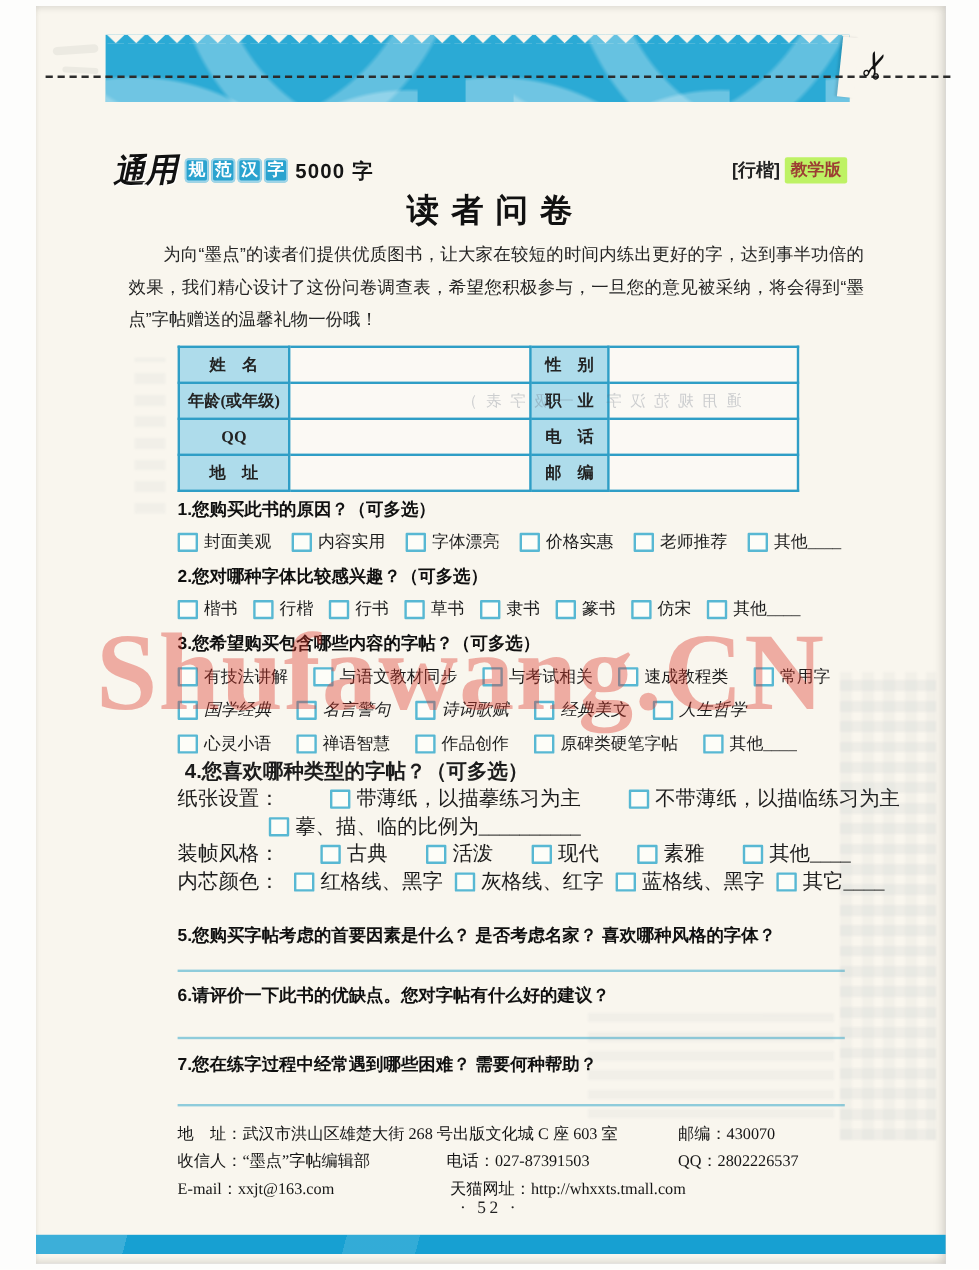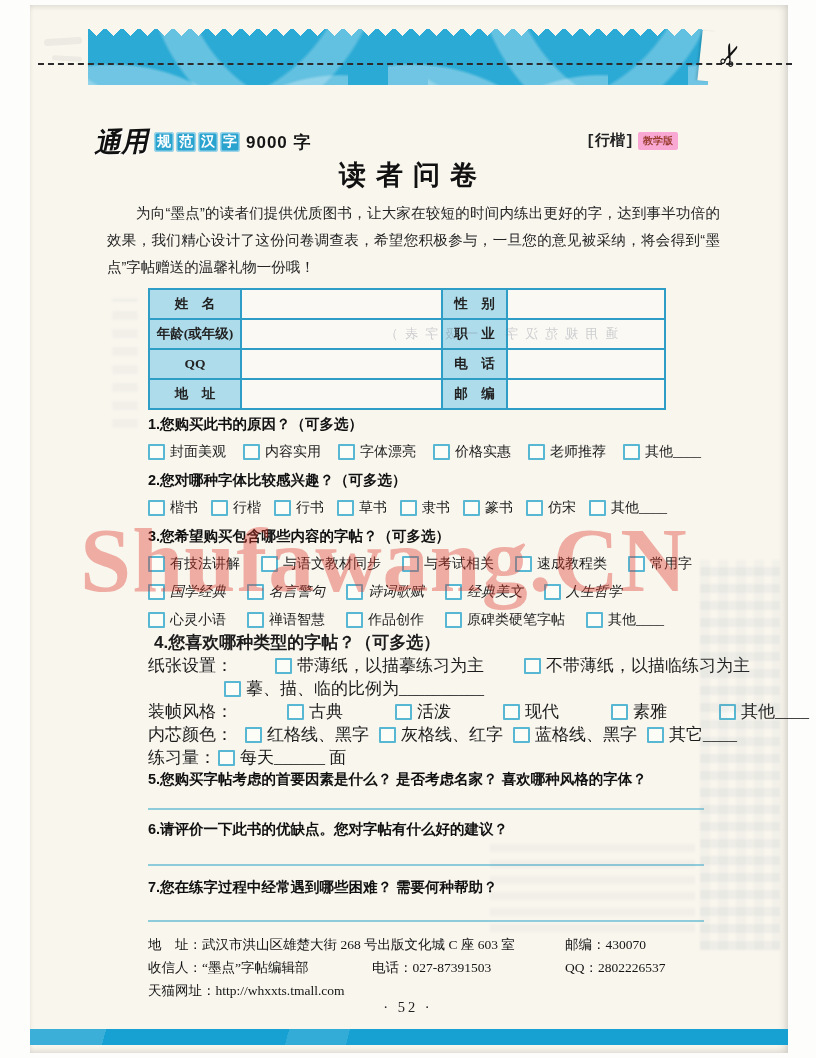--- a/index.html
+++ b/index.html
@@ -27,23 +27,23 @@
   .cutline{position:absolute;left:38px;top:63px;width:754px;border-top:2px dashed #2c2c2c;}
   .scissors{position:absolute;left:718px;top:40px;font-size:30px;color:#111;transform:rotate(-70deg);line-height:1;}
   
   .logo{position:absolute;left:94px;top:124px;display:flex;align-items:center;gap:6px;}
   .logo-script{font-family:"Liberation Serif",serif;font-style:italic;font-weight:bold;font-size:27px;
                color:#111;transform:rotate(-2deg);text-shadow:1px 1px 0 rgba(255,255,255,.8);}
   .tiles{display:flex;gap:2px;}
   .tile{display:inline-flex;align-items:center;justify-content:center;width:20px;height:20px;border-radius:3px;
         background:#2aa3cf;color:#fff;font-weight:bold;font-size:14px;box-shadow:inset 0 0 0 1.5px rgba(255,255,255,.55);}
   .logo-suffix{font-weight:bold;font-size:17px;color:#151515;letter-spacing:1px;}
-  .edition{position:absolute;left:586px;top:131px;display:flex;align-items:center;gap:4px;font-family:Liberation Mono, monospace;}
+  .edition{position:absolute;left:610px;top:131px;display:flex;align-items:center;gap:4px;}
   .ed-bracket{font-weight:bold;font-size:15px;color:#222;}
-  .ed-tag{background:#f9a8d4;color:#9c3f33;font-weight:bold;font-size:10px;padding:2px 5px;border-radius:2px;}
+  .ed-tag{background:#bef264;color:#9c3f33;font-weight:bold;font-size:14px;padding:2px 5px;border-radius:2px;}
   
   .title{position:absolute;left:0;top:139px;width:816px;text-align:center;font-size:27px;font-weight:bold;
          letter-spacing:10px;text-indent:10px;color:#111;}
   .intro{position:absolute;left:107px;top:200px;width:613px;font-size:14.5px;line-height:1.86;
          text-align:justify;text-indent:2em;color:#242424;margin:0;}
   
   .form-table{position:absolute;left:148px;top:288px;width:518px;border-collapse:collapse;}
   .form-table td{border:2px solid #2f9ec6;height:26px;font-size:13.5px;}
   .ft-lbl{background:#aedceb;text-align:center;font-weight:bold;color:#222;
           font-family:"Liberation Serif",serif;}
@@ -108,21 +108,21 @@
   <div class="scissors">✂</div>
 
   <div class="logo">
     <span class="logo-script">通用</span>
     <span class="tiles" id="logo-tiles">
         <span class="tile">规</span>
         <span class="tile">范</span>
         <span class="tile">汉</span>
         <span class="tile">字</span>
       </span>
-    <span class="logo-suffix">9000 字</span>
+    <span class="logo-suffix">5000 字</span>
   </div>
   <div class="edition">
     <span class="ed-bracket">[行楷]</span>
     <span class="ed-tag">教学版</span>
   </div>
 
   <h1 class="title">读者问卷</h1>
   <p class="intro">为向“墨点”的读者们提供优质图书，让大家在较短的时间内练出更好的字，达到事半功倍的效果，我们精心设计了这份问卷调查表，希望您积极参与，一旦您的意见被采纳，将会得到“墨点”字帖赠送的温馨礼物一份哦！</p>
 
   <table class="form-table">
@@ -306,21 +306,21 @@
           <span class="cb"></span>
           <span class="opt-lb">不带薄纸，以描临练习为主</span>
         </span>
       </div>
       <div class="q4-line opt-row q4-indent" style="column-gap: 0px;">
         <span class="opt">
           <span class="cb"></span>
           <span class="opt-lb">摹、描、临的比例为__________</span>
         </span>
       </div>
-      <div class="q4-line opt-row" style="column-gap: 52px;">
+      <div class="q4-line opt-row" style="column-gap: 32px;">
         <span class="q4-label">装帧风格：</span>
         <span class="opt">
           <span class="cb"></span>
           <span class="opt-lb">古典</span>
         </span>
         <span class="opt">
           <span class="cb"></span>
           <span class="opt-lb">活泼</span>
         </span>
         <span class="opt">
@@ -346,27 +346,20 @@
           <span class="cb"></span>
           <span class="opt-lb">灰格线、红字</span>
         </span>
         <span class="opt">
           <span class="cb"></span>
           <span class="opt-lb">蓝格线、黑字</span>
         </span>
         <span class="opt">
           <span class="cb"></span>
           <span class="opt-lb">其它____</span>
-        </span>
-      </div>
-      <div class="q4-line opt-row" style="column-gap: 0px;">
-        <span class="q4-label">练习量：</span>
-        <span class="opt">
-          <span class="cb"></span>
-          <span class="opt-lb">每天______ 面</span>
         </span>
       </div>
     </div>
   <div id="sec-open">
       <div class="oq-title oq1">5.您购买字帖考虑的首要因素是什么？ 是否考虑名家？ 喜欢哪种风格的字体？</div>
       <div class="answer-line ol1"></div>
       <div class="oq-title oq2">6.请评价一下此书的优缺点。您对字帖有什么好的建议？</div>
       <div class="answer-line ol2"></div>
       <div class="oq-title oq3">7.您在练字过程中经常遇到哪些困难？ 需要何种帮助？</div>
       <div class="answer-line ol3"></div>
@@ -375,20 +368,21 @@
   <div class="f-row f1">
     <span>地　址：武汉市洪山区雄楚大街 268 号出版文化城 C 座 603 室</span>
     <span>邮编：430070</span>
   </div>
   <div class="f-row f2">
     <span>收信人：“墨点”字帖编辑部</span>
     <span>电话：027-87391503</span>
     <span>QQ：2802226537</span>
   </div>
   <div class="f-row f3">
+    <span>E-mail：xxjt@163.com</span>
     <span>天猫网址：http://whxxts.tmall.com</span>
   </div>
 
   <div class="page-num">· 52 ·</div>
   <div class="bottom-bar"></div>
 
   <div class="bleed-text">通用规范汉字（一级字表）</div>
   <div class="streak s1"></div>
   <div class="streak s2"></div>
   <div class="streak s3"></div>

